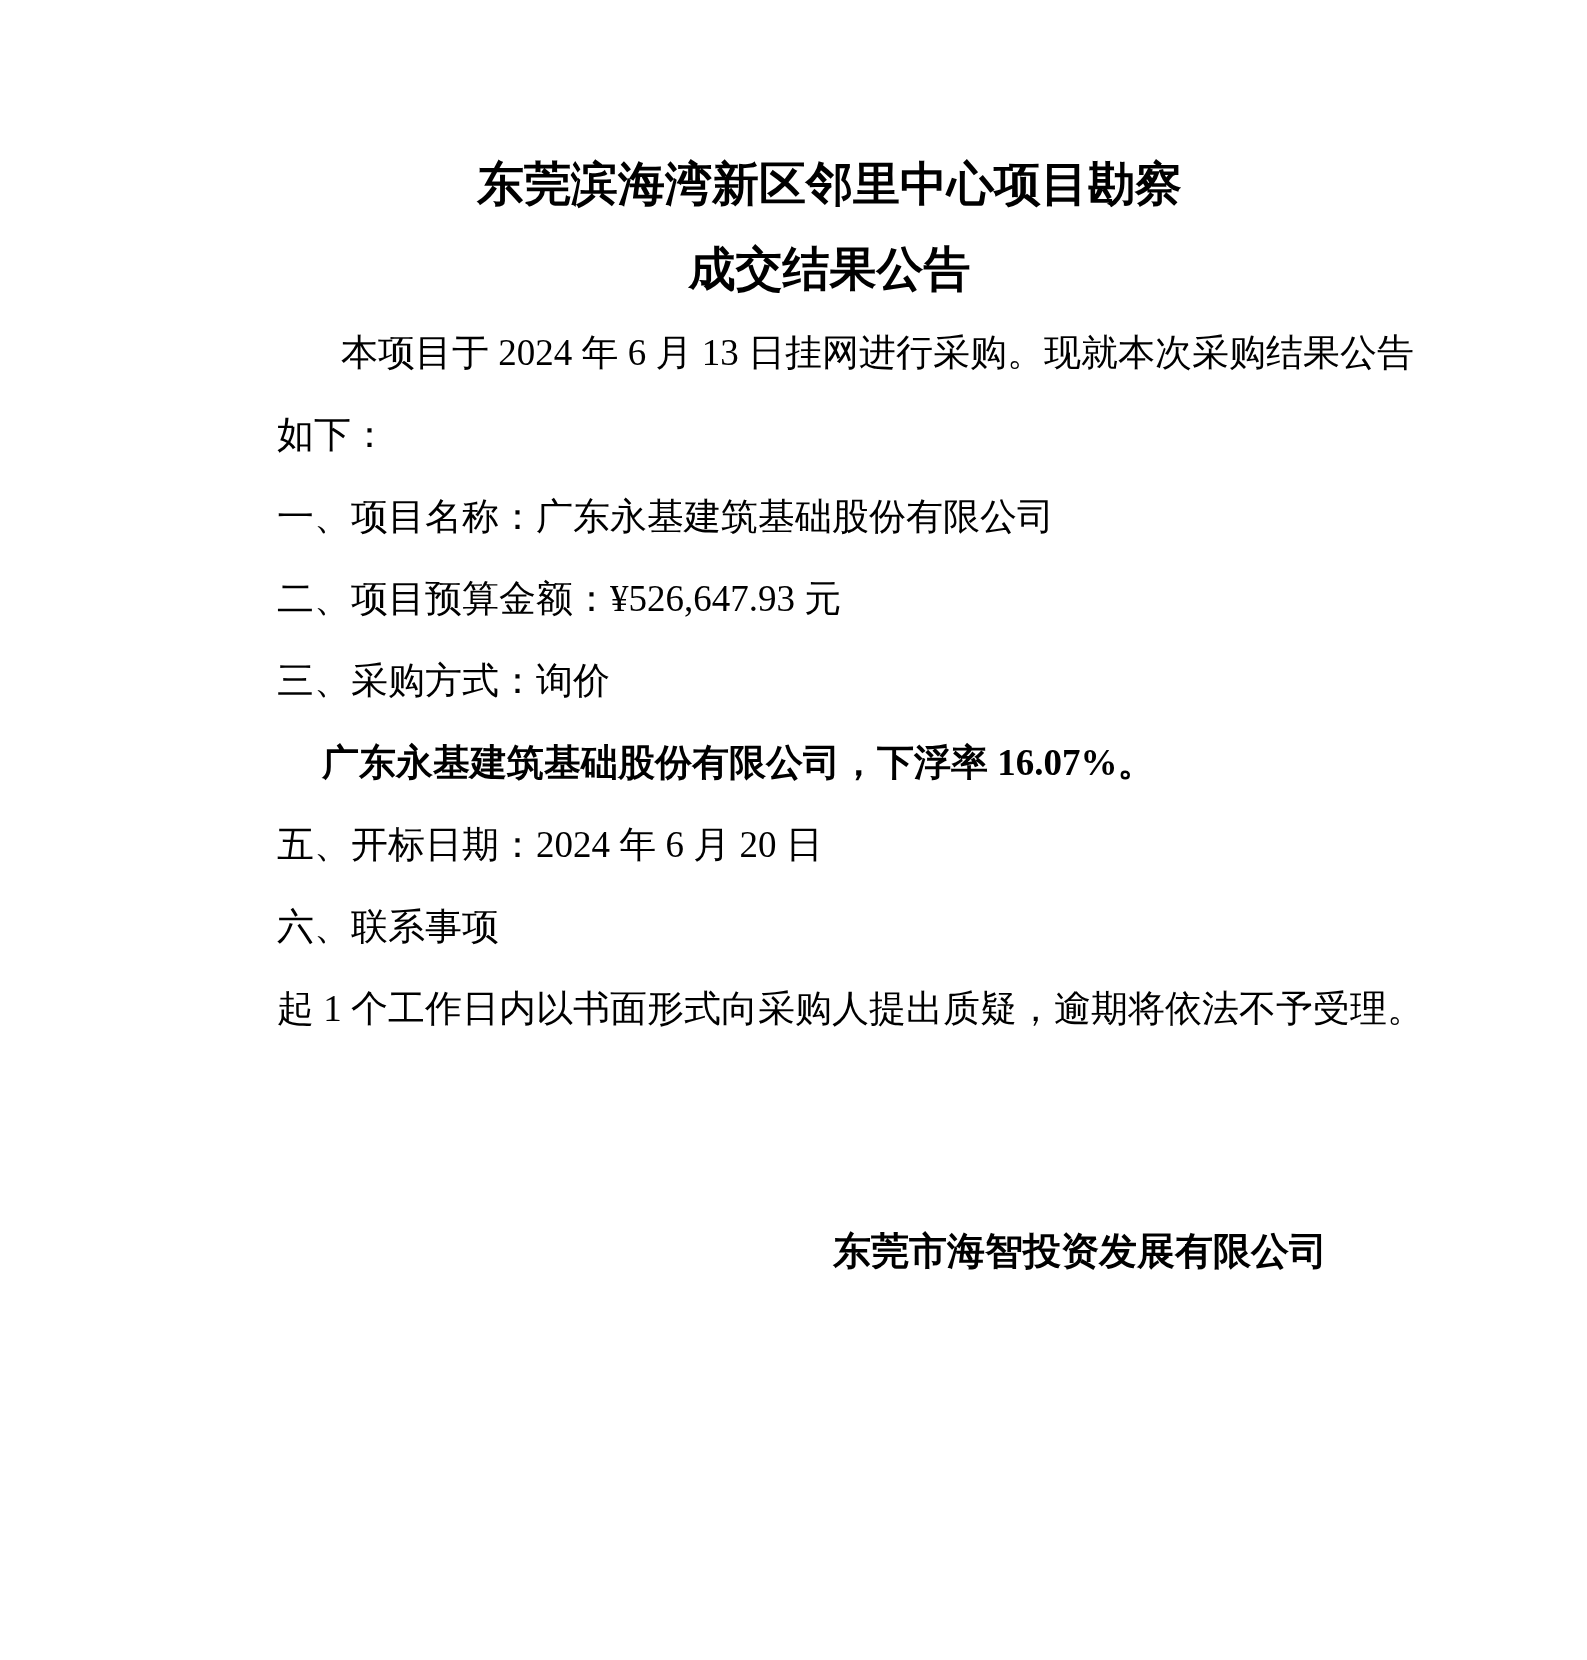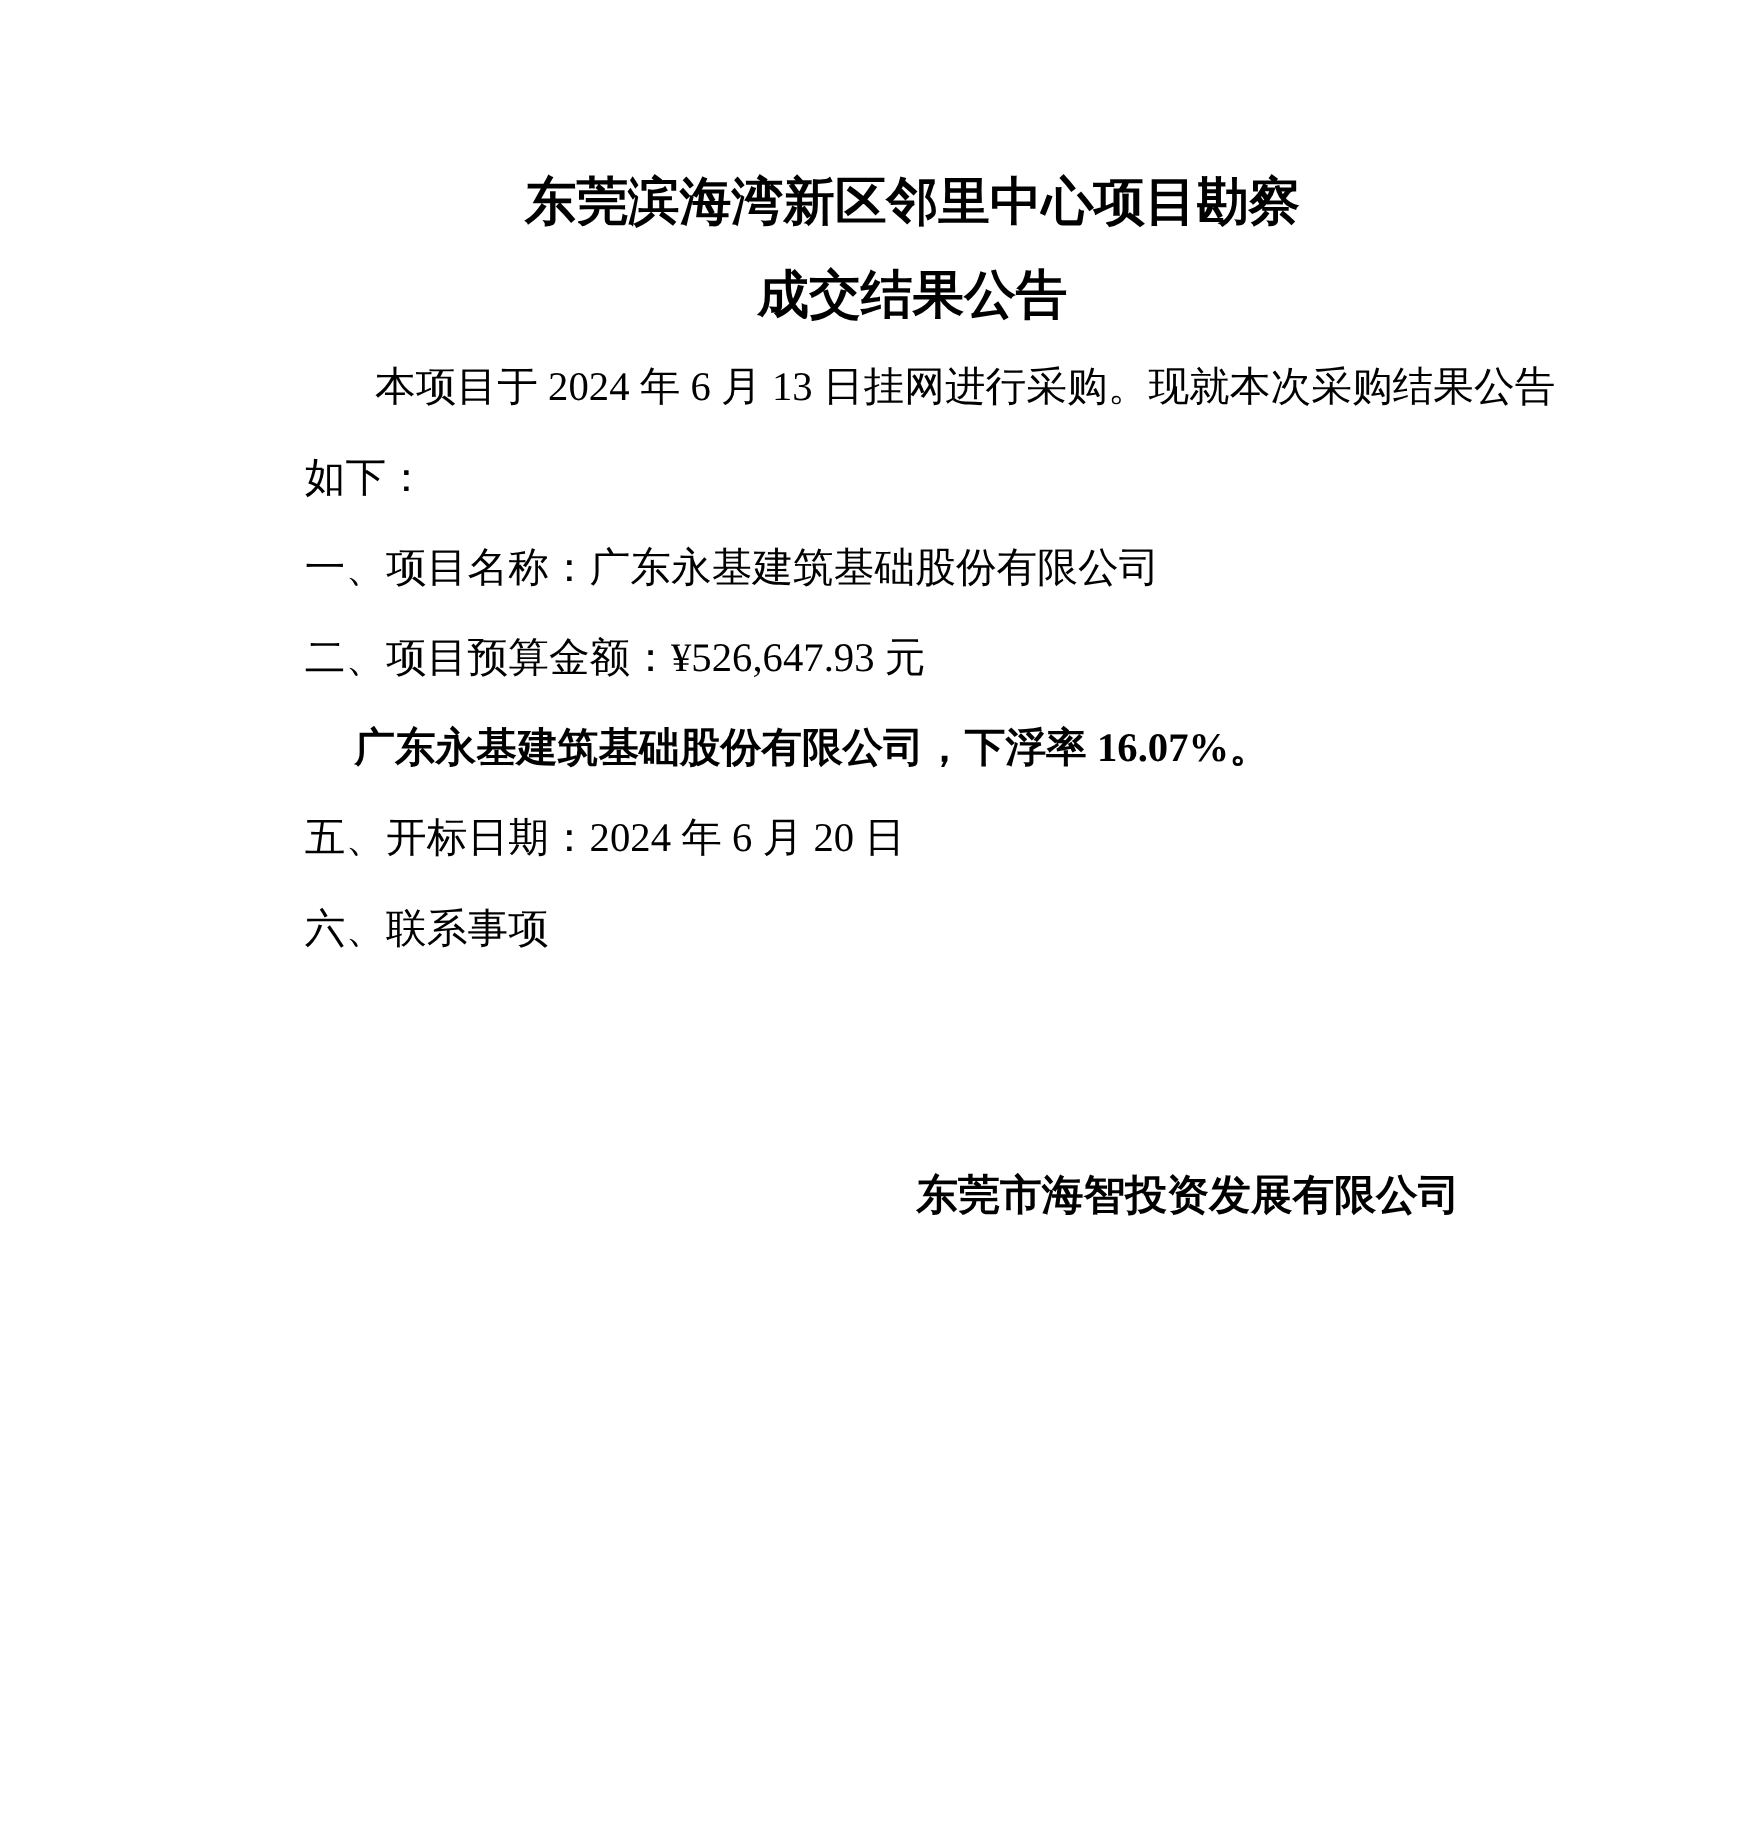--- a/index.html
+++ b/index.html
@@ -67,27 +67,29 @@
     </div>
 
     <div class="body-line indent-2">本项目于 2024 年 6 月 13 日挂网进行采购。现就本次采购结果公告</div>
 
     <div class="body-line">如下：</div>
 
     <div class="body-line">一、项目名称：广东永基建筑基础股份有限公司</div>
 
     <div class="body-line">二、项目预算金额：¥526,647.93 元</div>
 
+    <div class="body-line">三、采购方式：询价</div>
 
 
     <div class="body-line indent-supplier bold">广东永基建筑基础股份有限公司，下浮率 16.07%。</div>
 
     <div class="body-line">五、开标日期：2024 年 6 月 20 日</div>
 
     <div class="body-line">六、联系事项</div>
 
 
 
+    <div class="body-line">起 1 个工作日内以书面形式向采购人提出质疑，逾期将依法不予受理。</div>
 
     <div class="signature-line">东莞市海智投资发展有限公司</div>
 
   </div>
 </div>
 
 </body></html>

